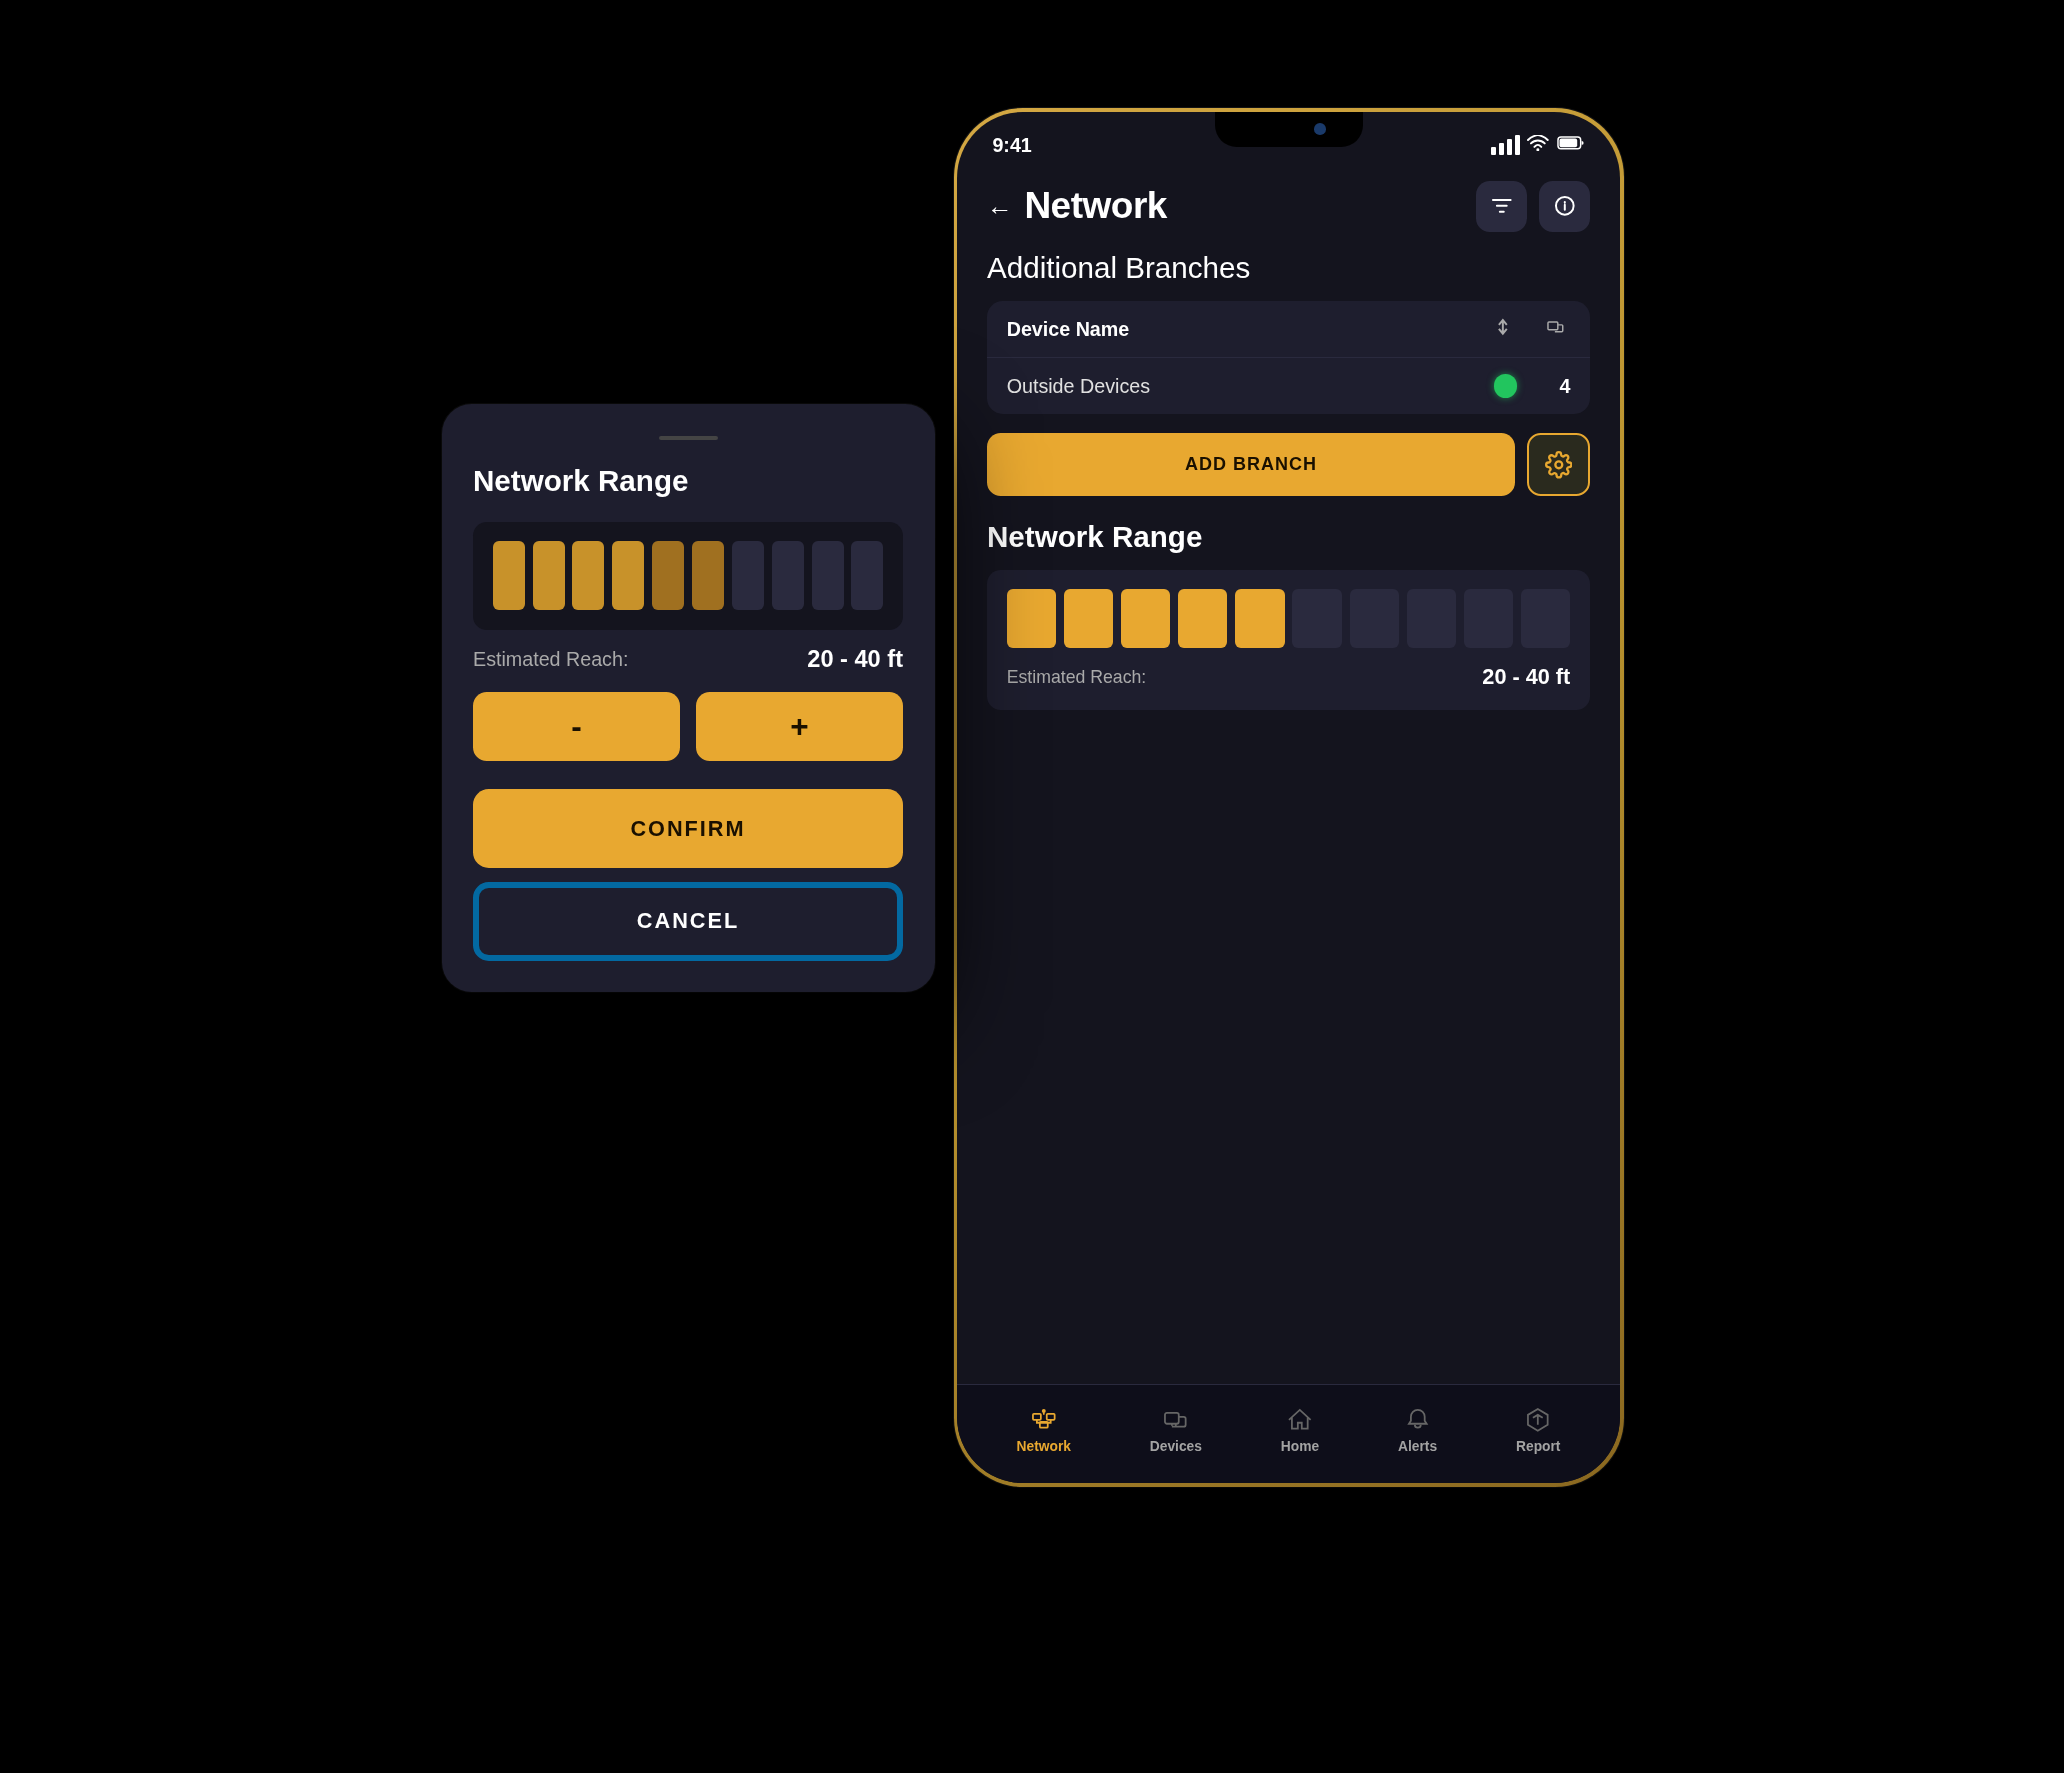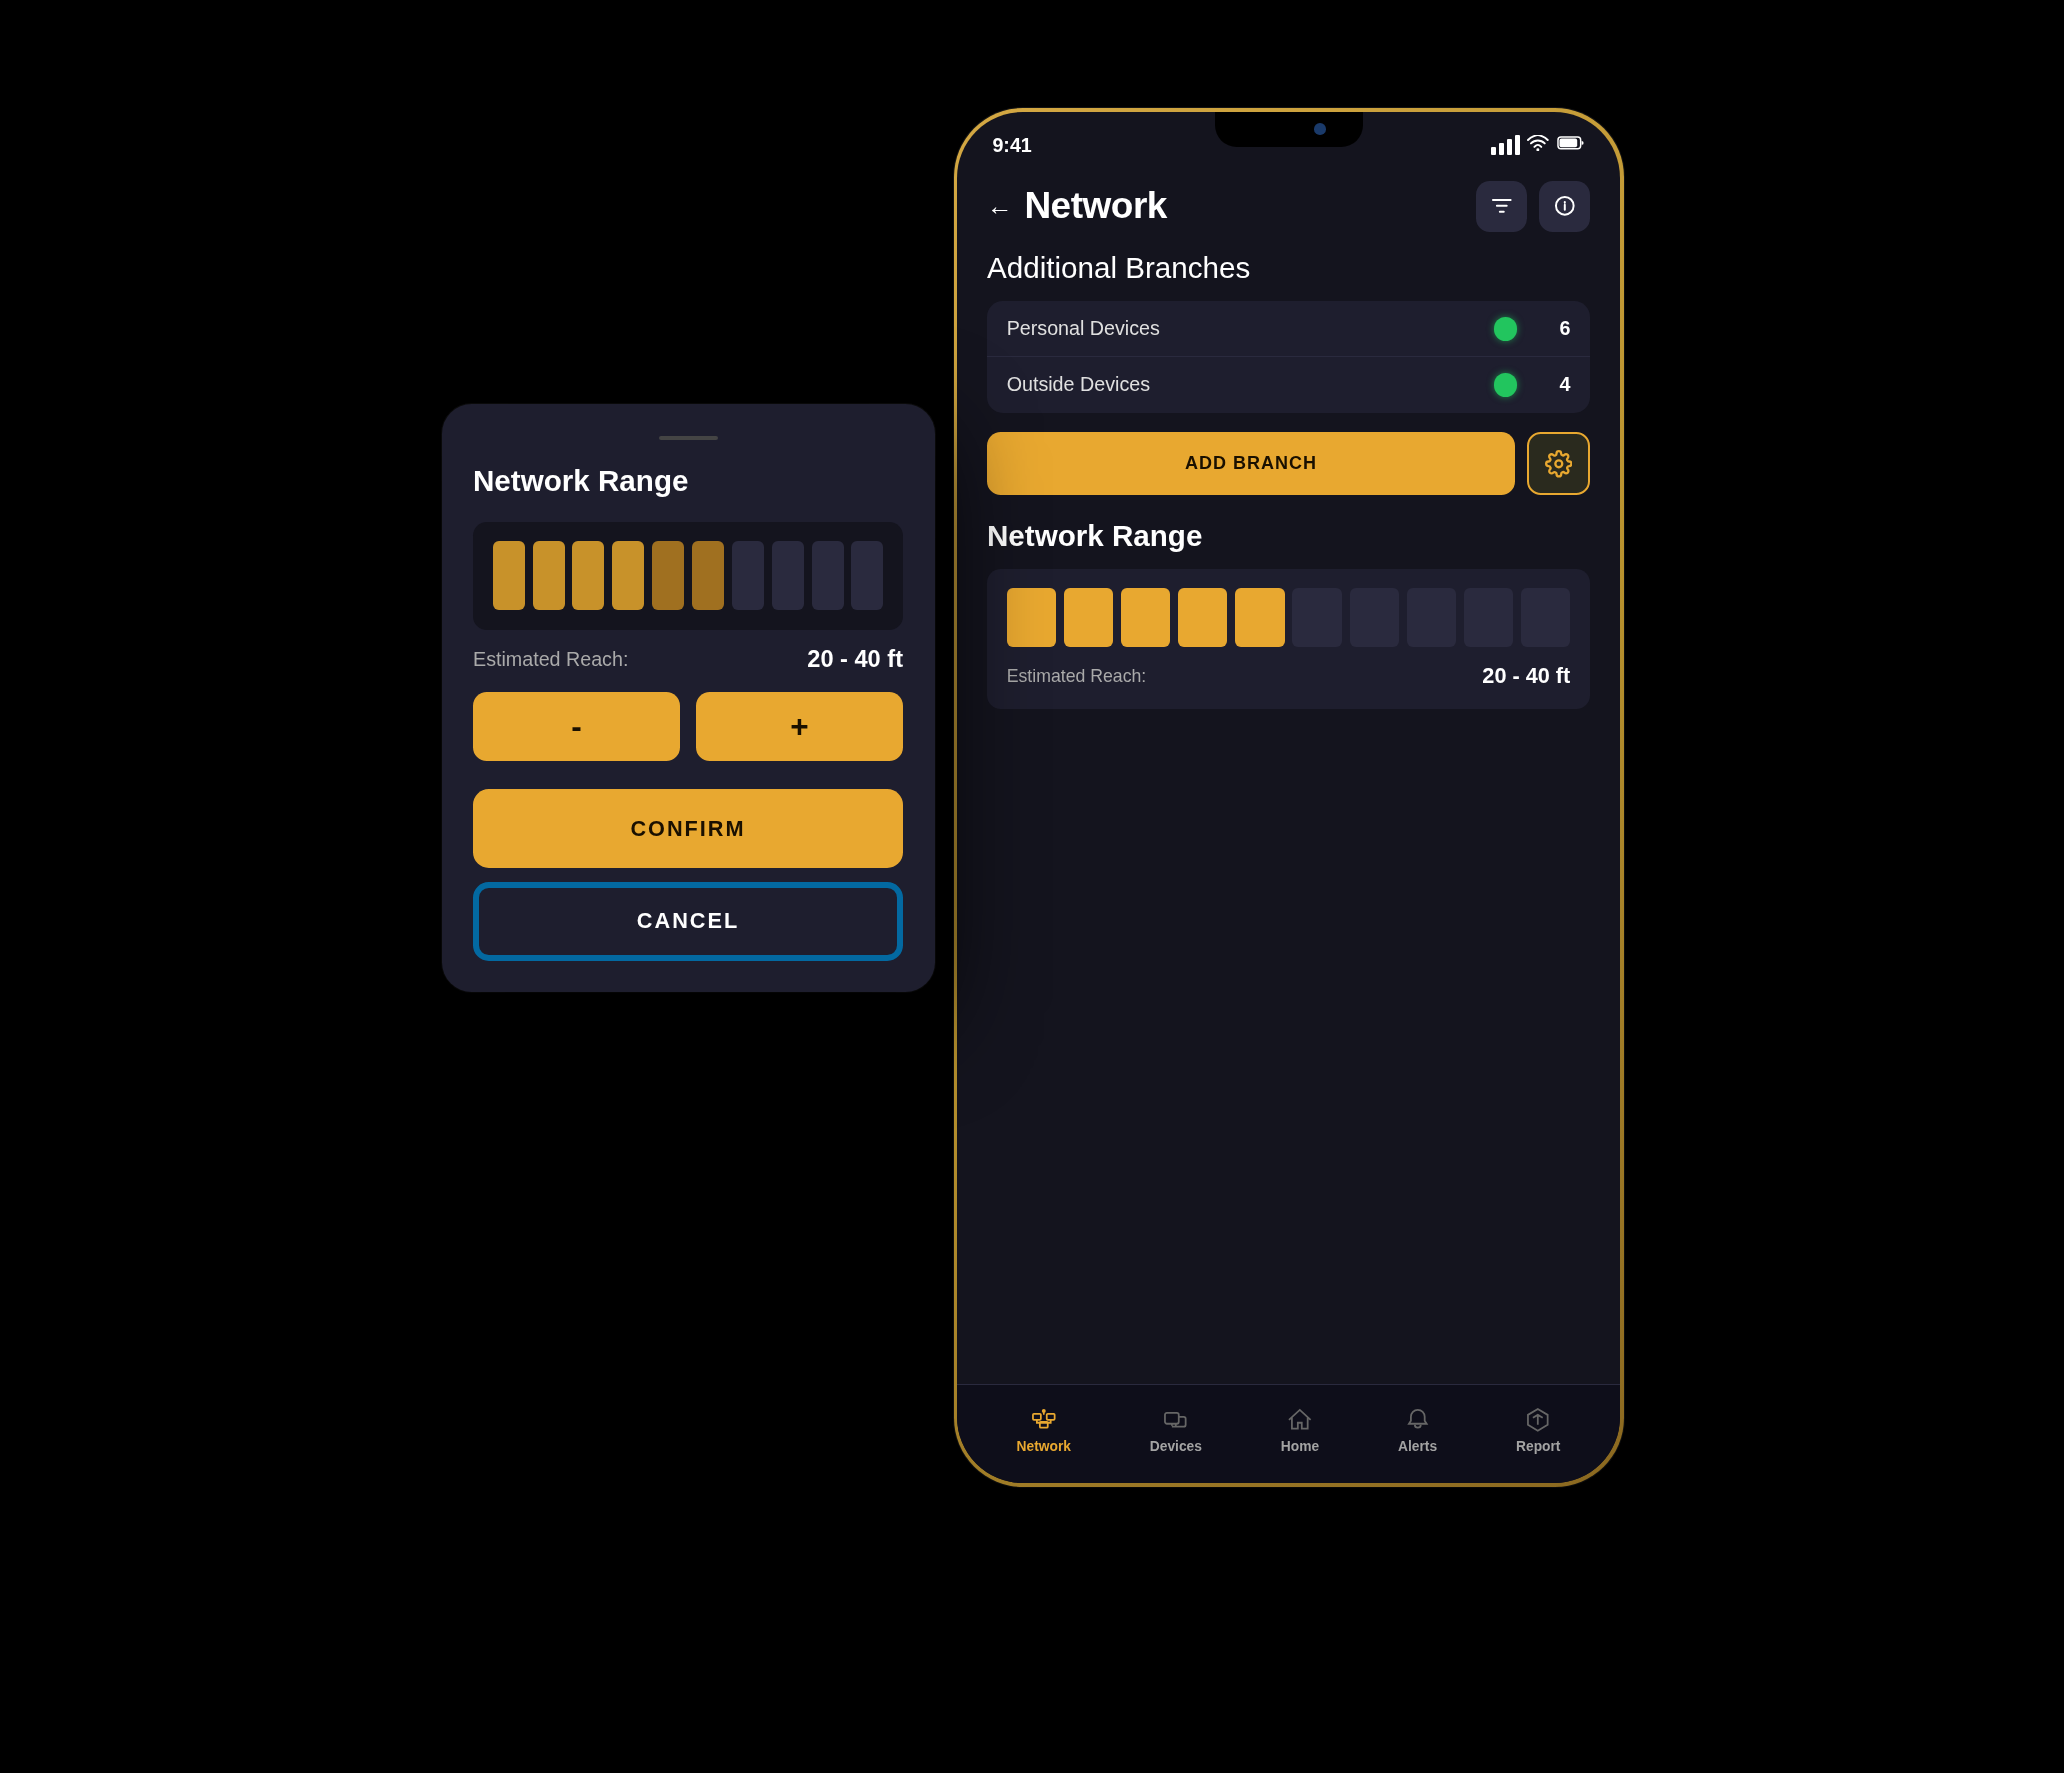--- a/index.html
+++ b/index.html
@@ -514,24 +514,35 @@
                 <circle cx="12" cy="12" r="9"></circle>
                 <path d="M12 8v1M12 11v5" stroke-linecap="round"></path>
               </svg>
             </div>
           </div>
         </div>
 
         <div class="section-title">Additional Branches</div>
 
         <div class="device-table">
-          <div class="table-row">
-            <span class="row-name">Personal Devices</span>
-            <div class="row-status"></div>
-            <span class="row-count">6</span>
+          <div class="table-header">
+            <span class="col-name-header">Device Name</span>
+            <div class="col-icons-header">
+              <span class="col-icon-h">
+                <svg width="19.7" height="19.7" viewBox="0 0 20 20" fill="none" stroke="#aaa" stroke-width="2">
+                  <path d="M10 3v14M6 8l4-5 4 5M6 12l4 5 4-5"></path>
+                </svg>
+              </span>
+              <span class="col-icon-h">
+                <svg width="19.7" height="19.7" viewBox="0 0 20 20" fill="none" stroke="#aaa" stroke-width="1.5">
+                  <rect x="2" y="5" width="10" height="8" rx="1"></rect>
+                  <path d="M12 8h4a1 1 0 011 1v5a1 1 0 01-1 1H9"></path>
+                </svg>
+              </span>
+            </div>
           </div>
           <div class="table-row">
             <span class="row-name">Outside Devices</span>
             <div class="row-status"></div>
             <span class="row-count">4</span>
           </div>
         </div>
 
         <div class="action-row">
           <button class="add-branch-btn">ADD BRANCH</button>

